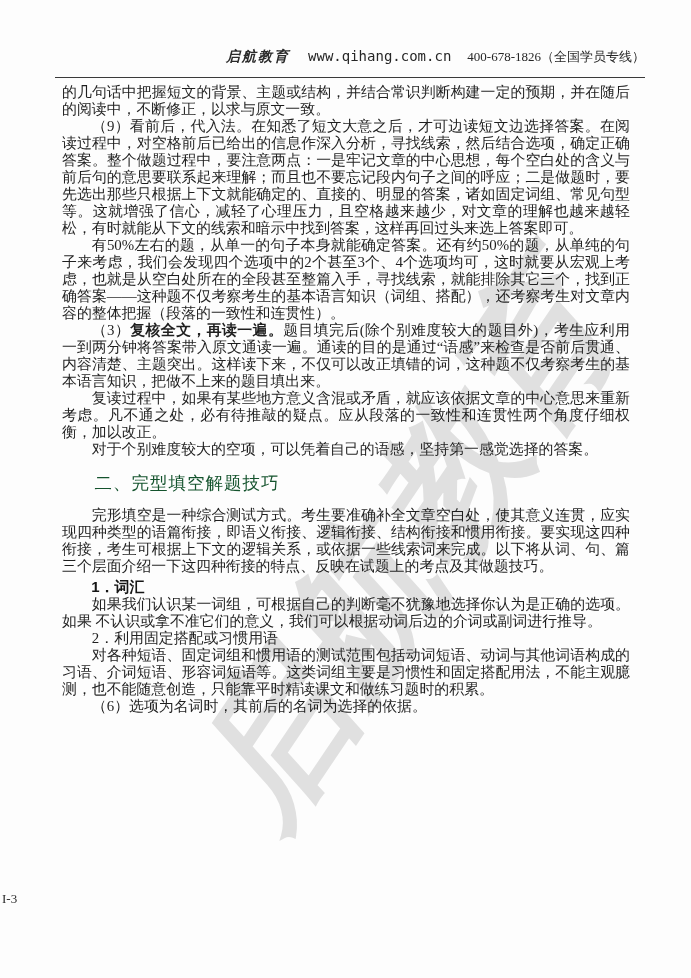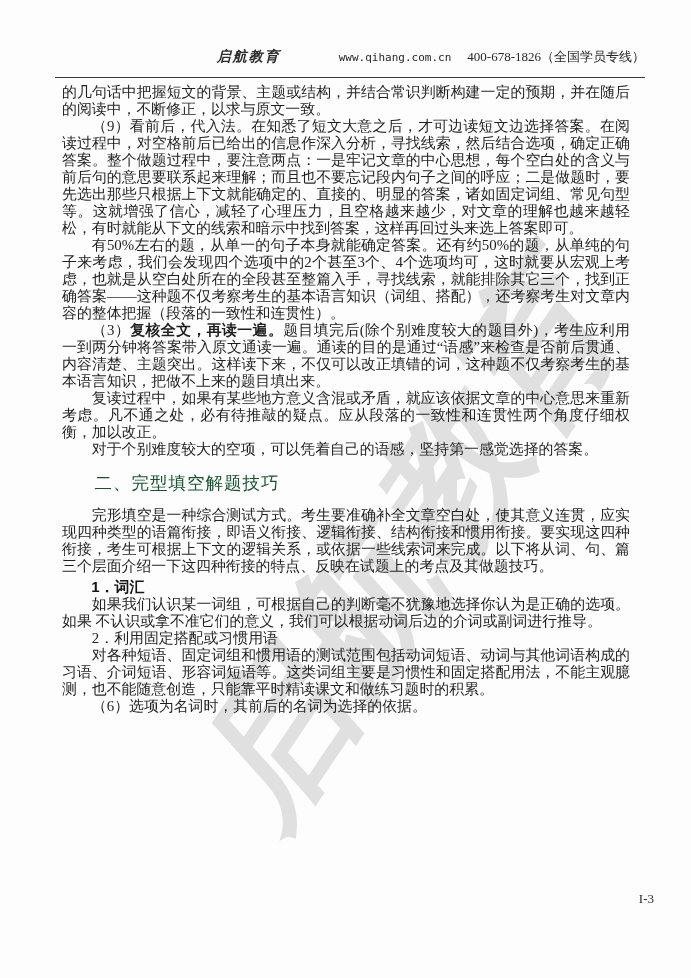--- a/index.html
+++ b/index.html
@@ -31,23 +31,22 @@
     font-family: "DejaVu Serif", serif;
     font-style: italic;
     font-weight: bold;
     font-size: 14px;
     letter-spacing: 2px;
     margin-right: 18px;
     color: #2b2b2b;
   }
   .site {
     font-family: "DejaVu Sans Mono", monospace;
-    font-size: 11px;
+    font-size: 14px;
     margin-right: 16px;
-    margin-left: 40px;
   }
   .phone {
     font-size: 13px;
   }
   .header-rule {
     position: absolute;
     top: 77px;
     left: 55px;
     width: 590px;
     height: 0;
@@ -109,23 +108,23 @@
     font-size: 15px;
     font-weight: bold;
     text-indent: 1.95em;
     margin: 3px 0 1px 0;
     color: #151515;
   }
   
   .footer {
     position: absolute;
     top: 891px;
-    left: 16px;
+    left: 2px;
     width: 638px;
-    text-align: right;
+    text-align: left;
     font-size: 13px;
     color: #2a2a2a;
     z-index: 2;
   }
 </style>
 </head>
 <body>
 
 <div class="page">
 

